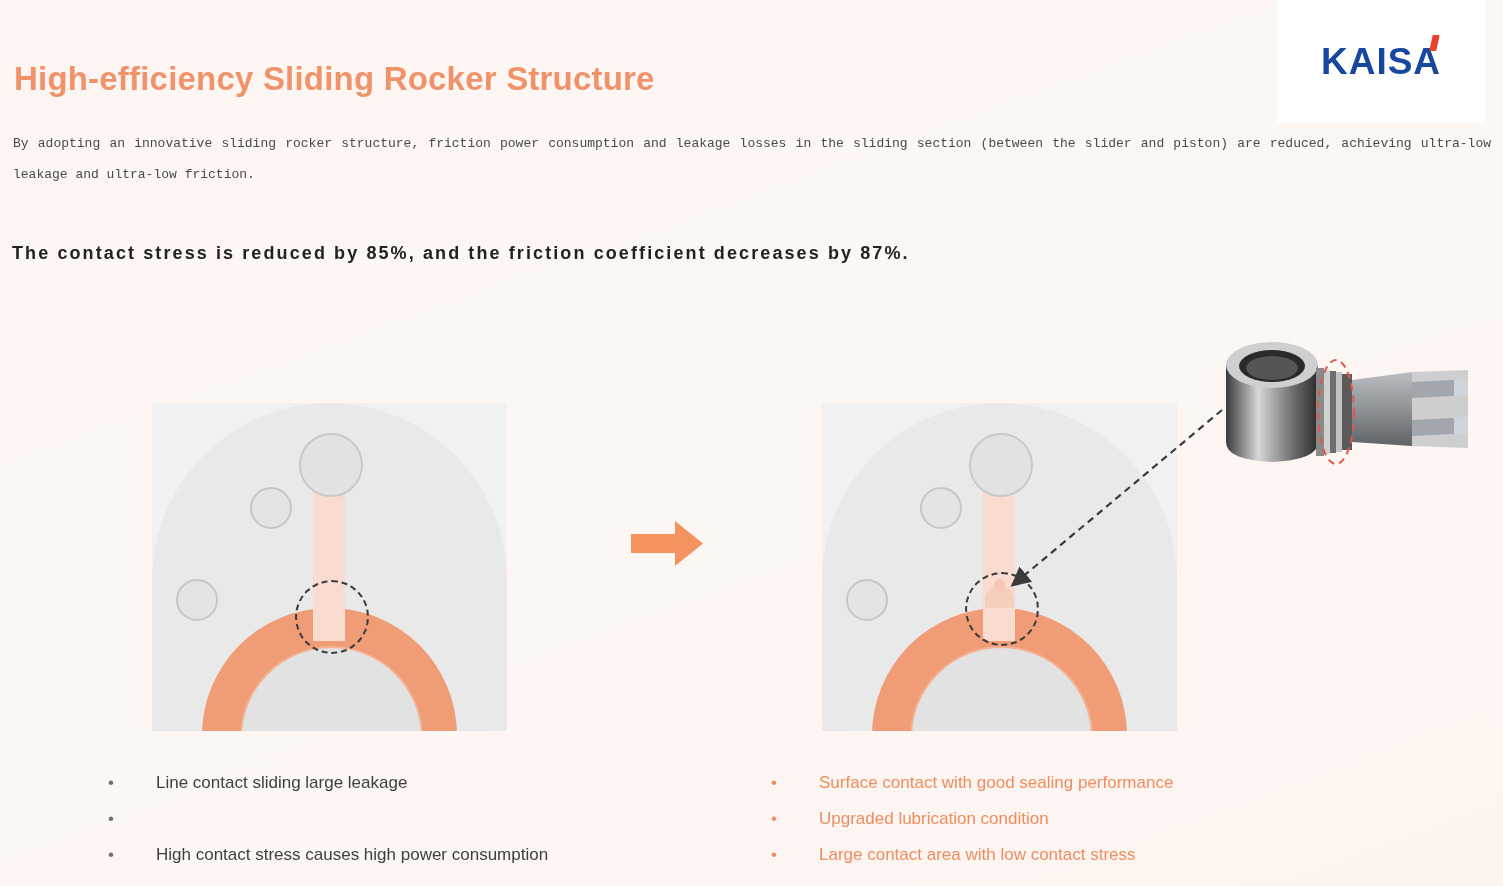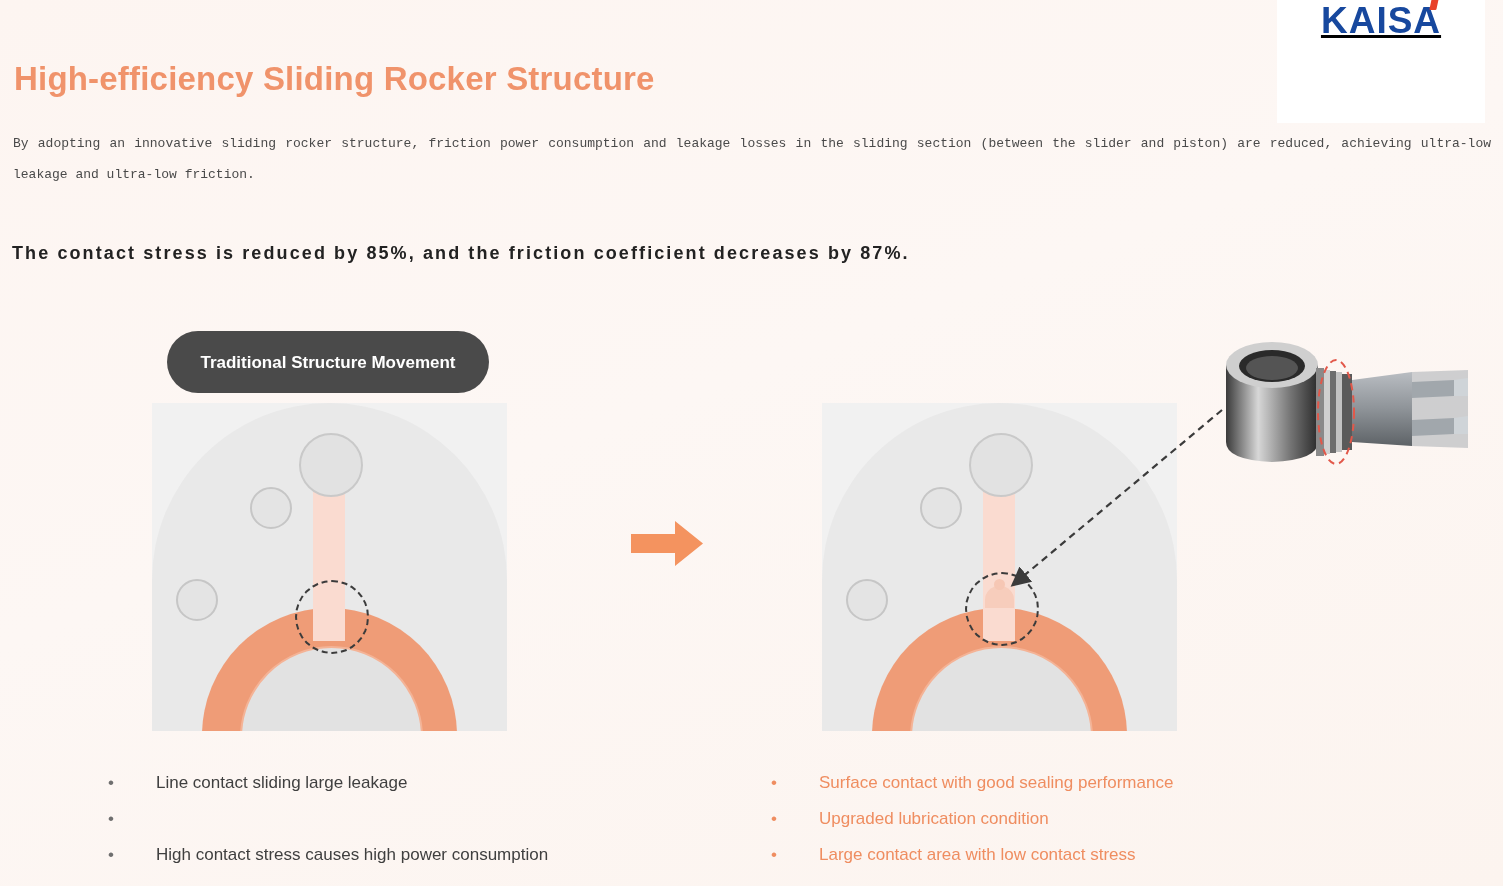--- a/index.html
+++ b/index.html
@@ -21,23 +21,22 @@
   }
   
   .logo-box {
     position: absolute;
     top: 0;
     left: 1277px;
     width: 208px;
     height: 123px;
     background: #ffffff;
     display: flex;
-    align-items: flex-start;
+    align-items: center;
     justify-content: center;
-    text-decoration: underline;
   }
   .logo-text {
     font-family: "Liberation Sans", sans-serif;
     font-weight: bold;
     font-size: 37px;
     letter-spacing: 1px;
     color: #17489e;
     position: relative;
   }
   .logo-accent {
@@ -262,23 +261,20 @@
       <span>KAISA</span><span class="logo-accent"></span>
     </div>
   </div>
 
   <div class="title">High-efficiency Sliding Rocker Structure</div>
 
   <div class="paragraph">By adopting an innovative sliding rocker structure, friction power consumption and leakage losses in the sliding section (between the slider and piston) are reduced, achieving ultra-low leakage and ultra-low friction.</div>
 
   <div class="highlight">The contact stress is reduced by 85%, and the friction coefficient decreases by 87%.</div>
 
-  <div class="pill pill-left">
-    <span>Traditional Structure Movement</span>
-  </div>
 
 
   <div class="panel panel-left">
     <div class="dome"></div>
     <div class="big-ring"></div>
     <div class="big-ring-inner"></div>
     <div class="rod"></div>
     <div class="rod-cap"></div>
     <div class="boss boss-a"></div>
     <div class="boss boss-b"></div>

